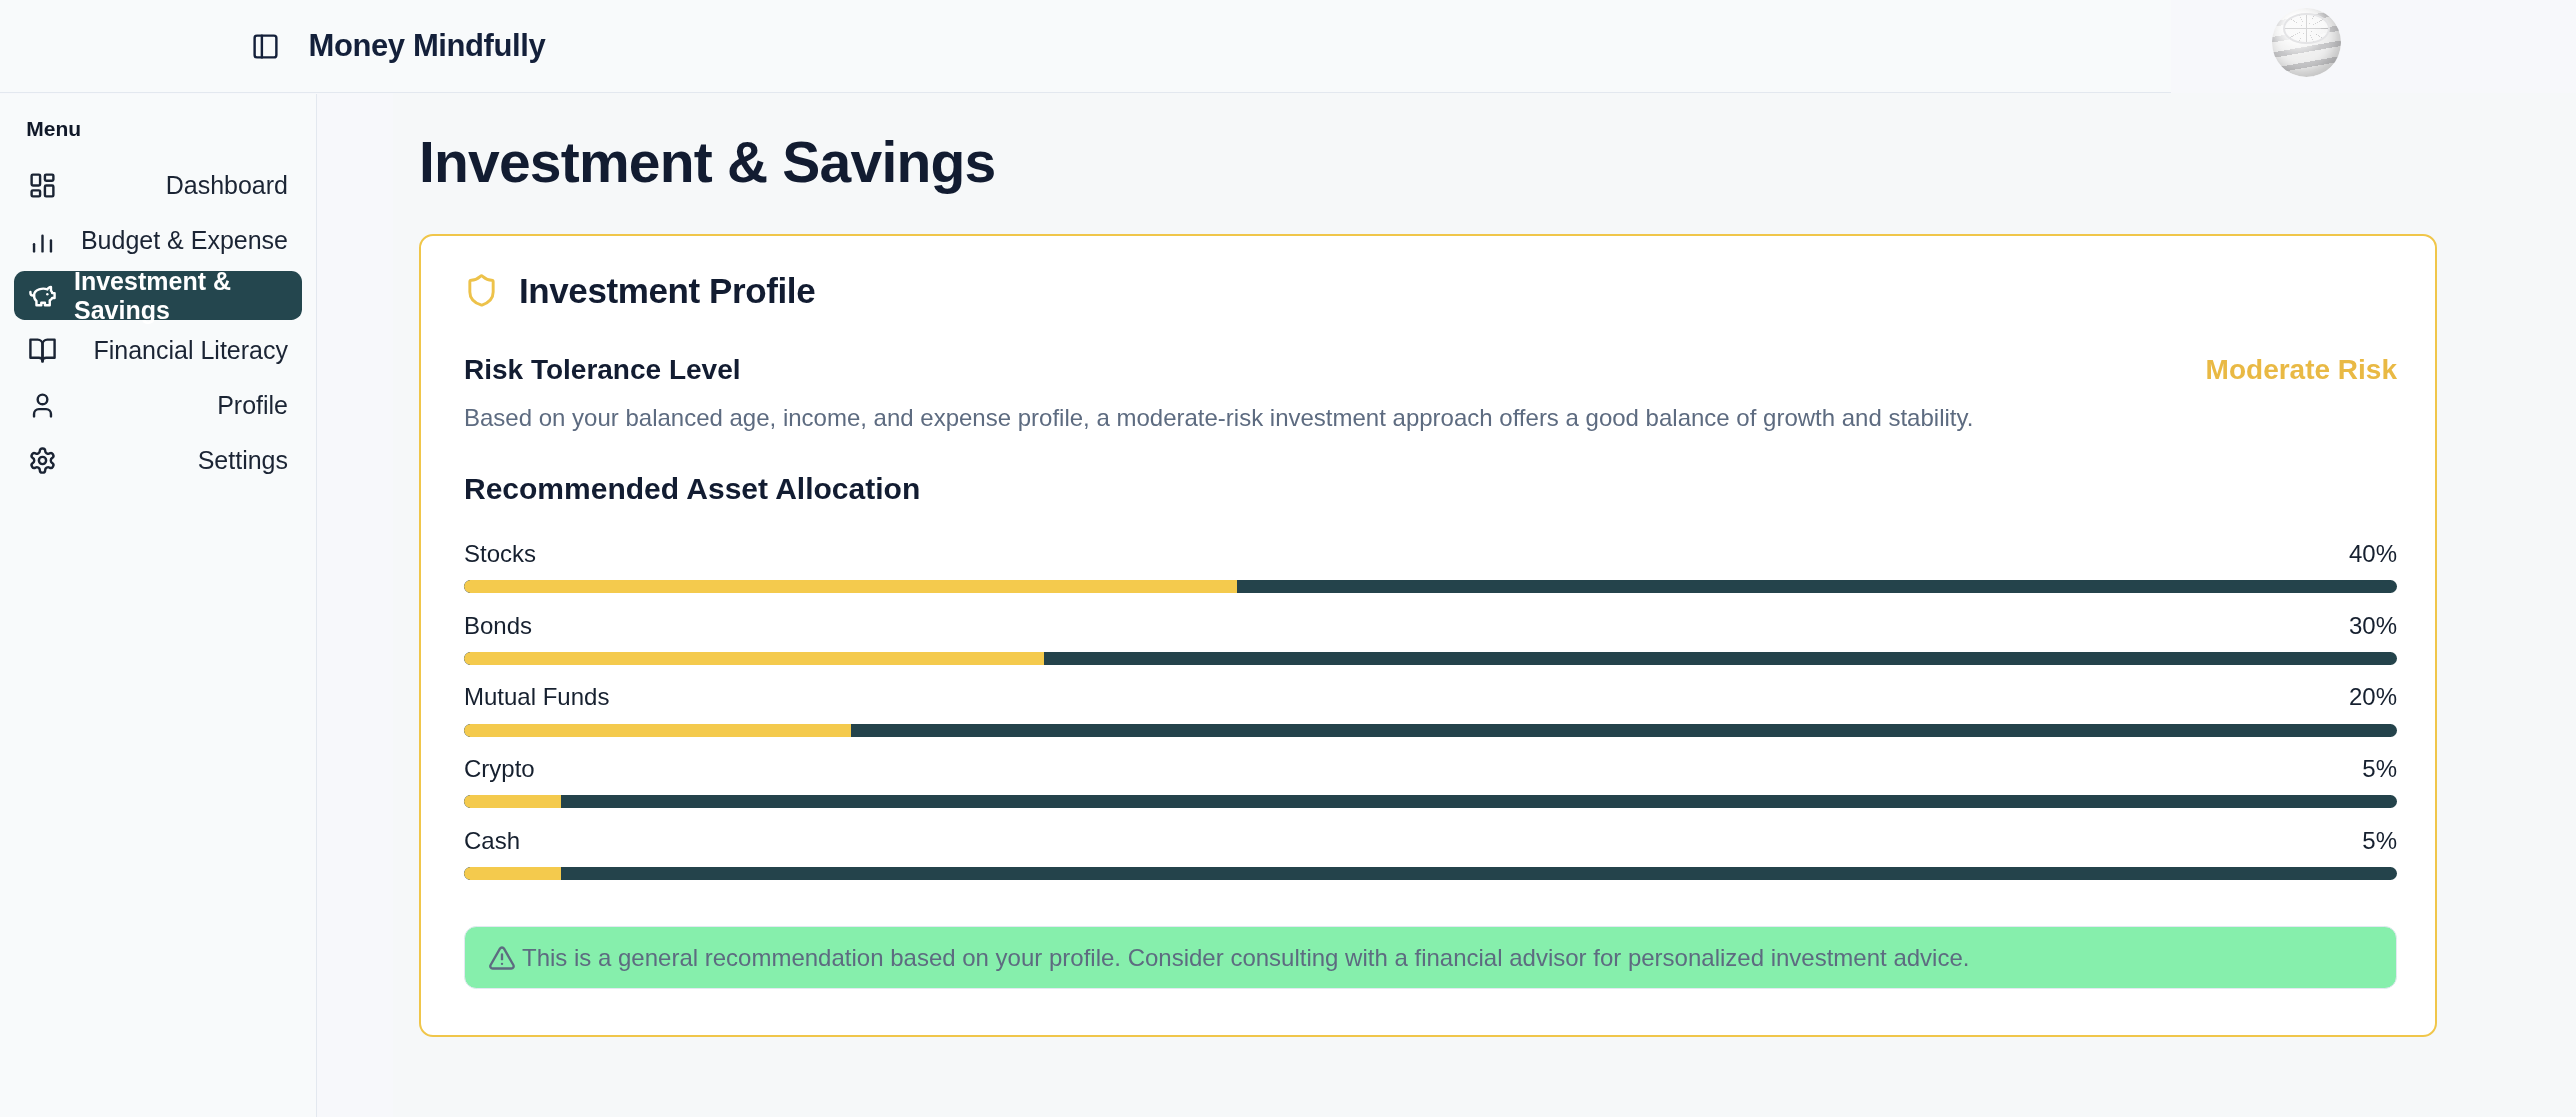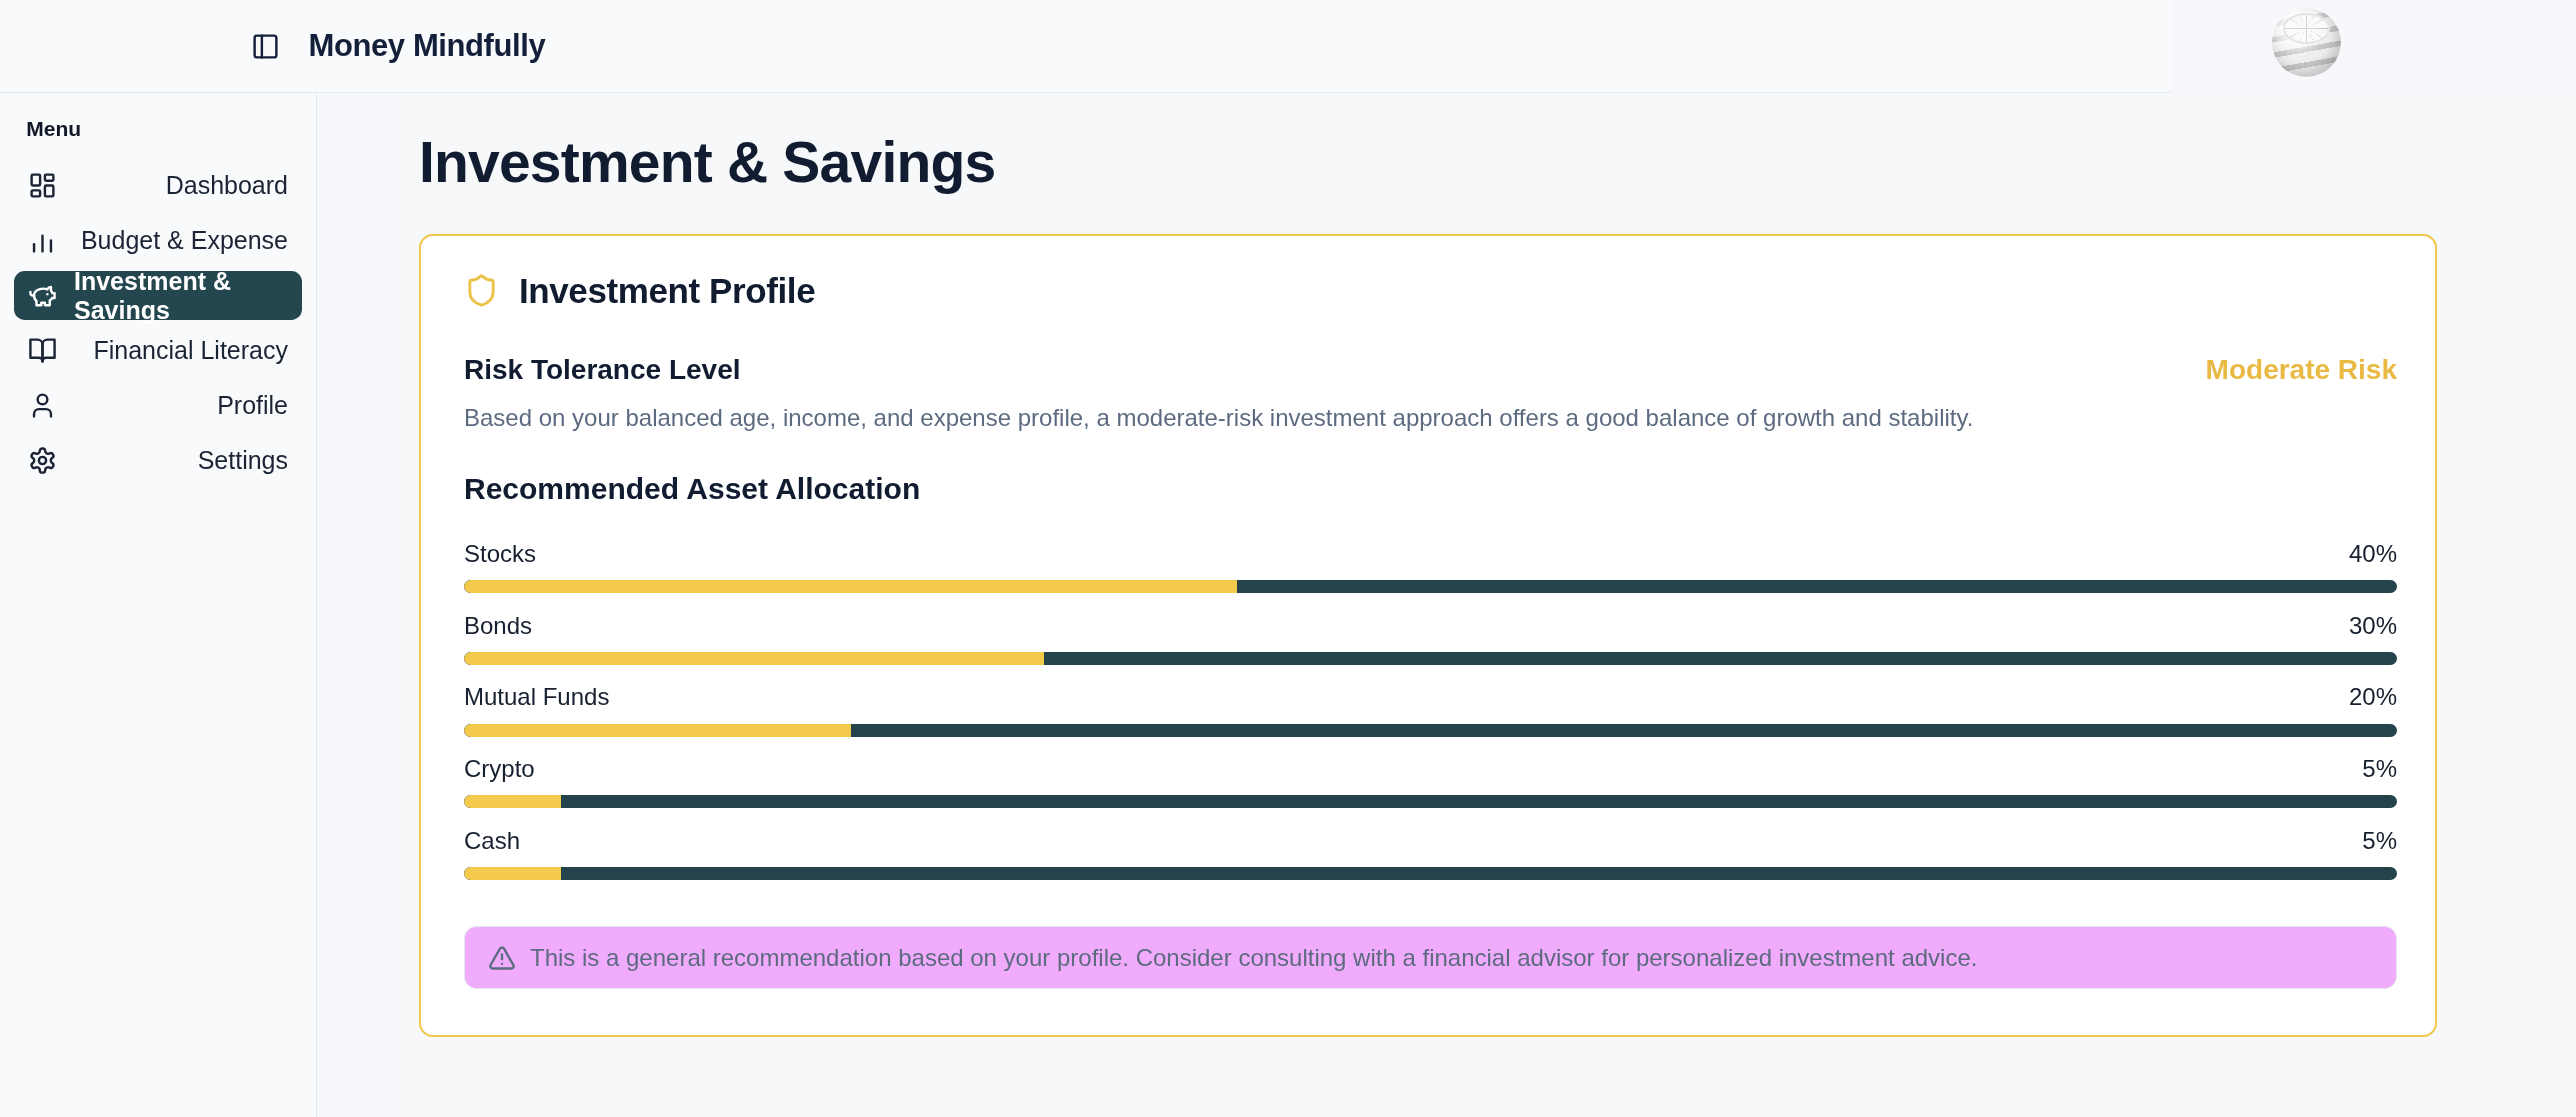--- a/index.html
+++ b/index.html
@@ -98,22 +98,22 @@
     position:relative; width:100%; height:13px; border-radius:7px;
     background:#24434b; overflow:hidden;
   }
   .alloc-fill {
     position:absolute; left:0; top:0; height:100%;
     background:#f4ca4d; border-radius:7px 0 0 7px;
   }
 
   .disclaimer {
     margin-top:46px; min-height:63px;
-    background:#f0abfc; border:1.5px solid #e3e9f1; border-radius:12.3px;
-    display:flex; align-items:center; gap:14px; padding:15.3px 23px;
+    background:#86efac; border:1.5px solid #e3e9f1; border-radius:12.3px;
+    display:flex; align-items:center; gap:6px; padding:15.3px 23px;
   }
   .disclaimer .warn { width:28px; height:28px; color:#5d6b80; flex:0 0 auto; }
   .disclaimer-text { font-size:24px; color:#5d6b80; }
 </style>
 </head>
 <body>
 
 <div class="header">
   <button class="sidebar-toggle">
     <span>

